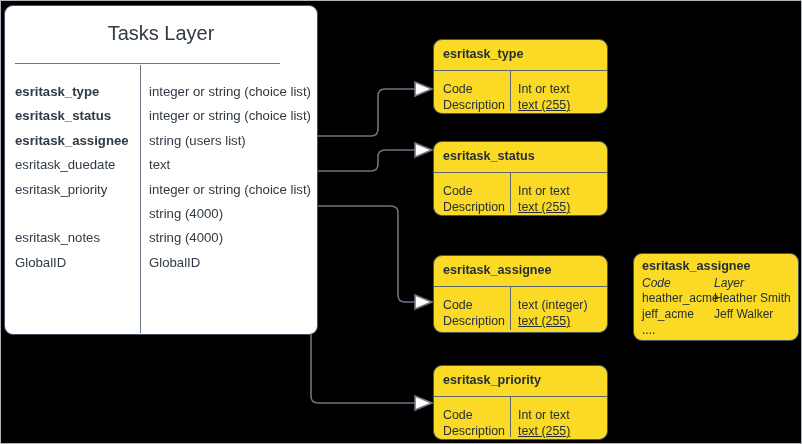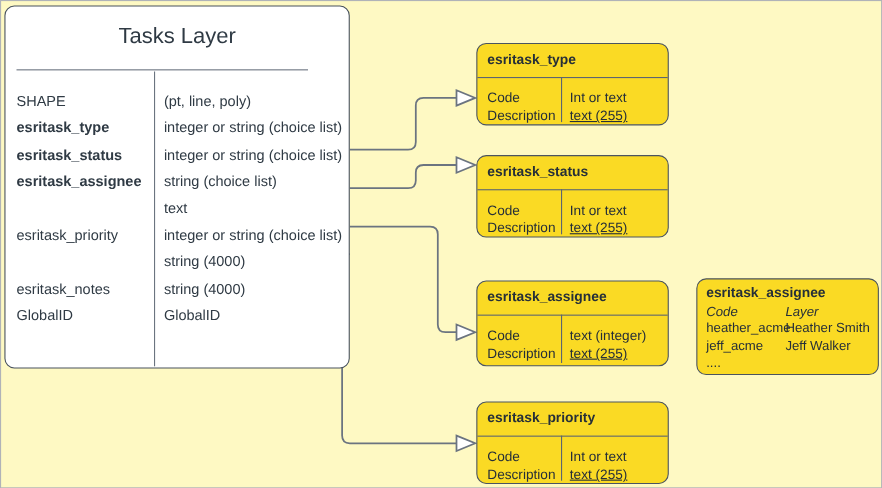--- a/index.html
+++ b/index.html
@@ -7,21 +7,21 @@
     padding: 0;
     background: #ffffff;
   }
   body {
     font-family: "Liberation Sans", sans-serif;
   }
   #canvas {
     position: relative;
     width: 802px;
     height: 444px;
-    background: #fef9c3;
+    background: #000000;
     border: 1px solid #b0b3b8;
     box-sizing: border-box;
     overflow: hidden;
   }
 
   
   .entity {
     position: absolute;
     left: 3px;
     top: 4px;
@@ -216,37 +216,34 @@
     <path class="wire" d="M317,230 Q310,230 310,237 L310,395 Q310,402 317,402 L414,402"></path>
     <polygon class="head" points="414,395 431,402 414,409"></polygon>
   </svg>
 
   <div class="entity">
     <div class="entity-title">Tasks Layer</div>
     <div class="entity-title-rule"></div>
     <div class="entity-col-rule"></div>
     <div class="rows">
 
-      <div class="row">
-        <span class="fname">SHAPE</span>
-        <span class="ftype">(pt, line, poly)</span>
-      </div>
       <div class="row bold">
         <span class="fname">esritask_type</span>
         <span class="ftype">integer or string (choice list)</span>
       </div>
       <div class="row bold">
         <span class="fname">esritask_status</span>
         <span class="ftype">integer or string (choice list)</span>
       </div>
       <div class="row bold">
         <span class="fname">esritask_assignee</span>
-        <span class="ftype">string (choice list)</span>
-      </div>
-      <div class="row">
+        <span class="ftype">string (users list)</span>
+      </div>
+      <div class="row">
+        <span class="fname">esritask_duedate</span>
         <span class="ftype">text</span>
       </div>
       <div class="row">
         <span class="fname">esritask_priority</span>
         <span class="ftype">integer or string (choice list)</span>
       </div>
       <div class="row">
         <span class="ftype">string (4000)</span>
       </div>
       <div class="row">

